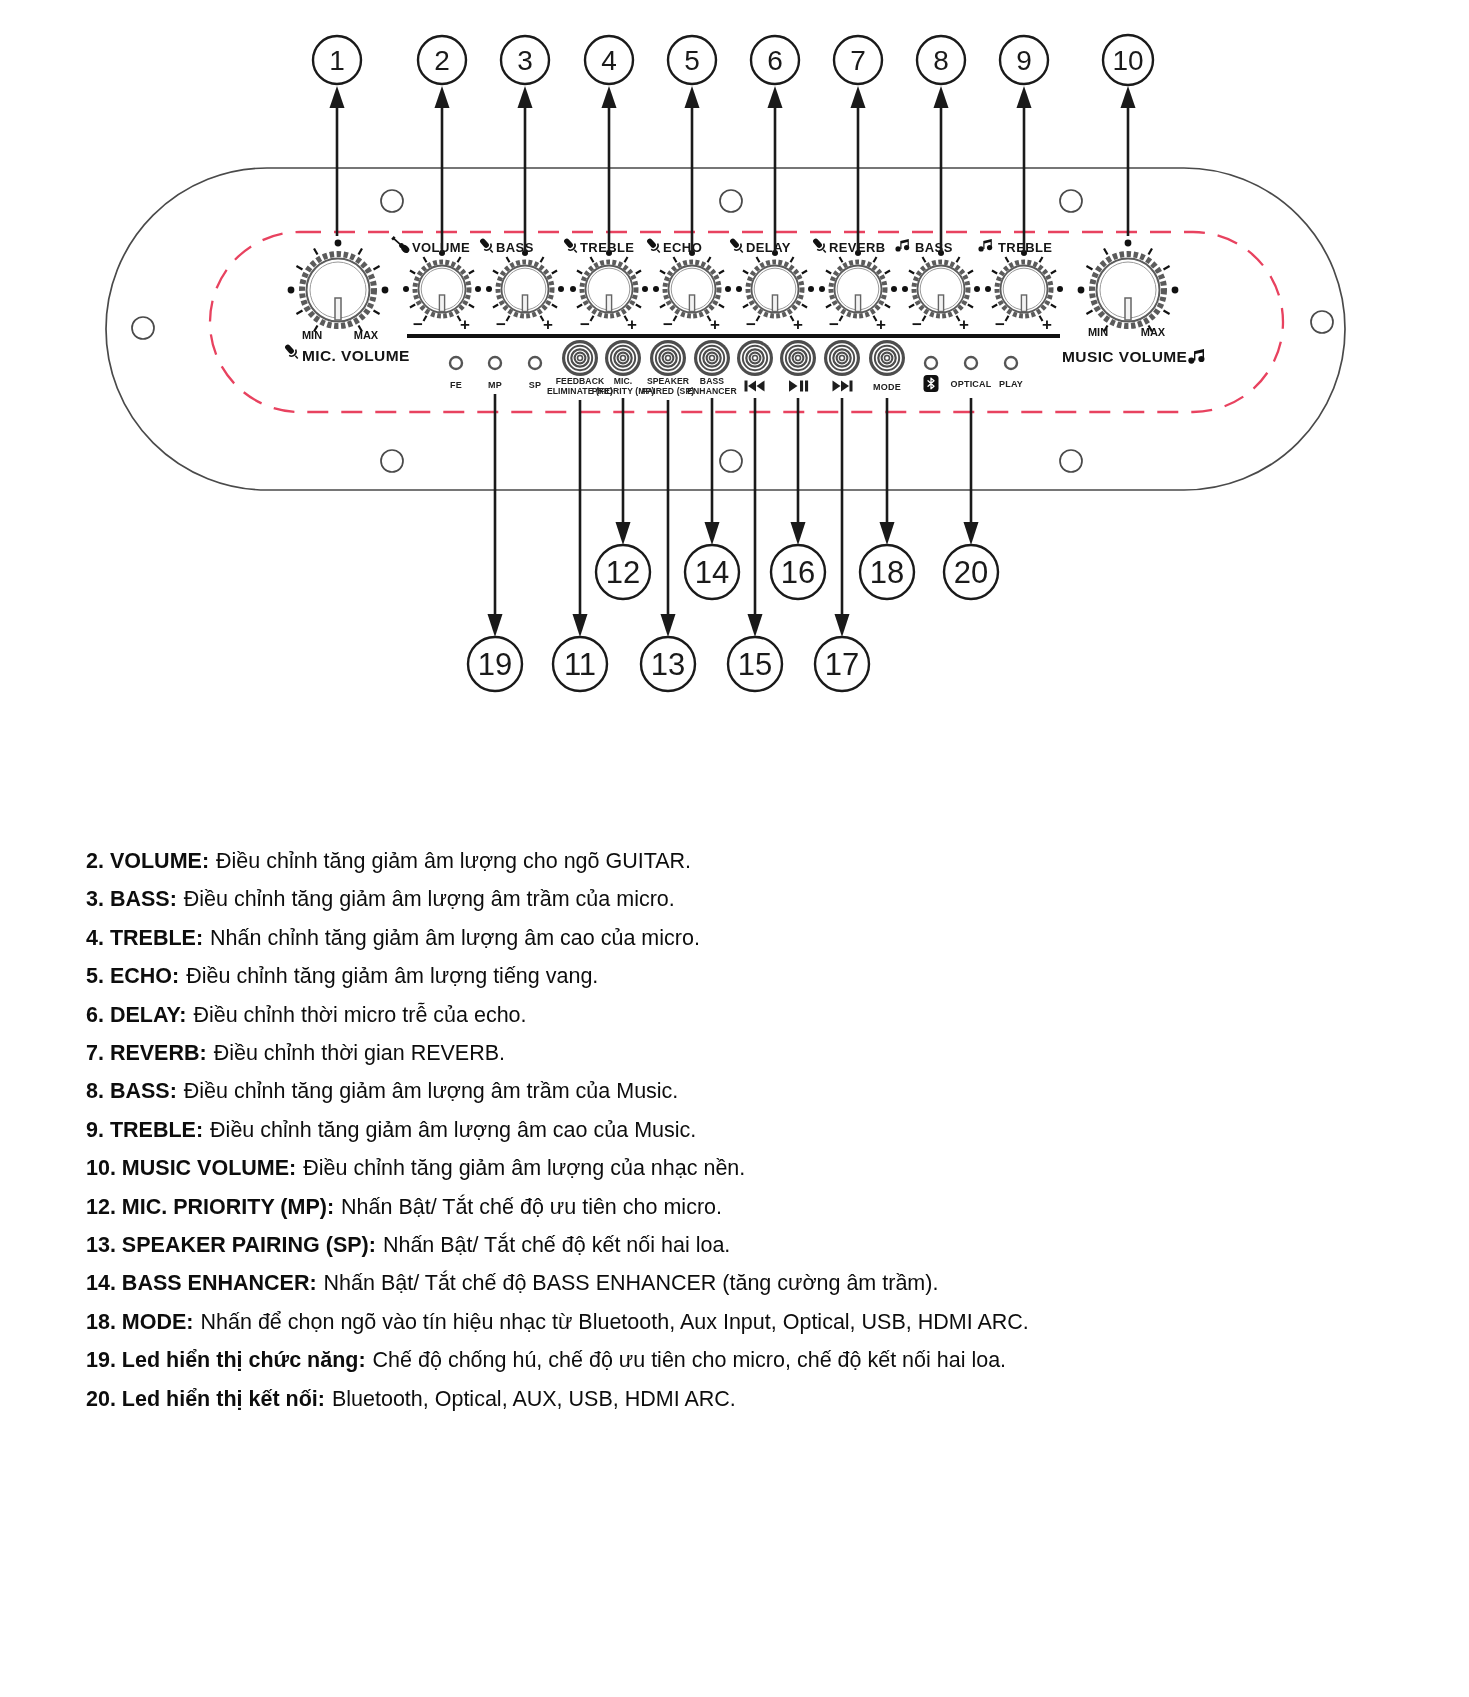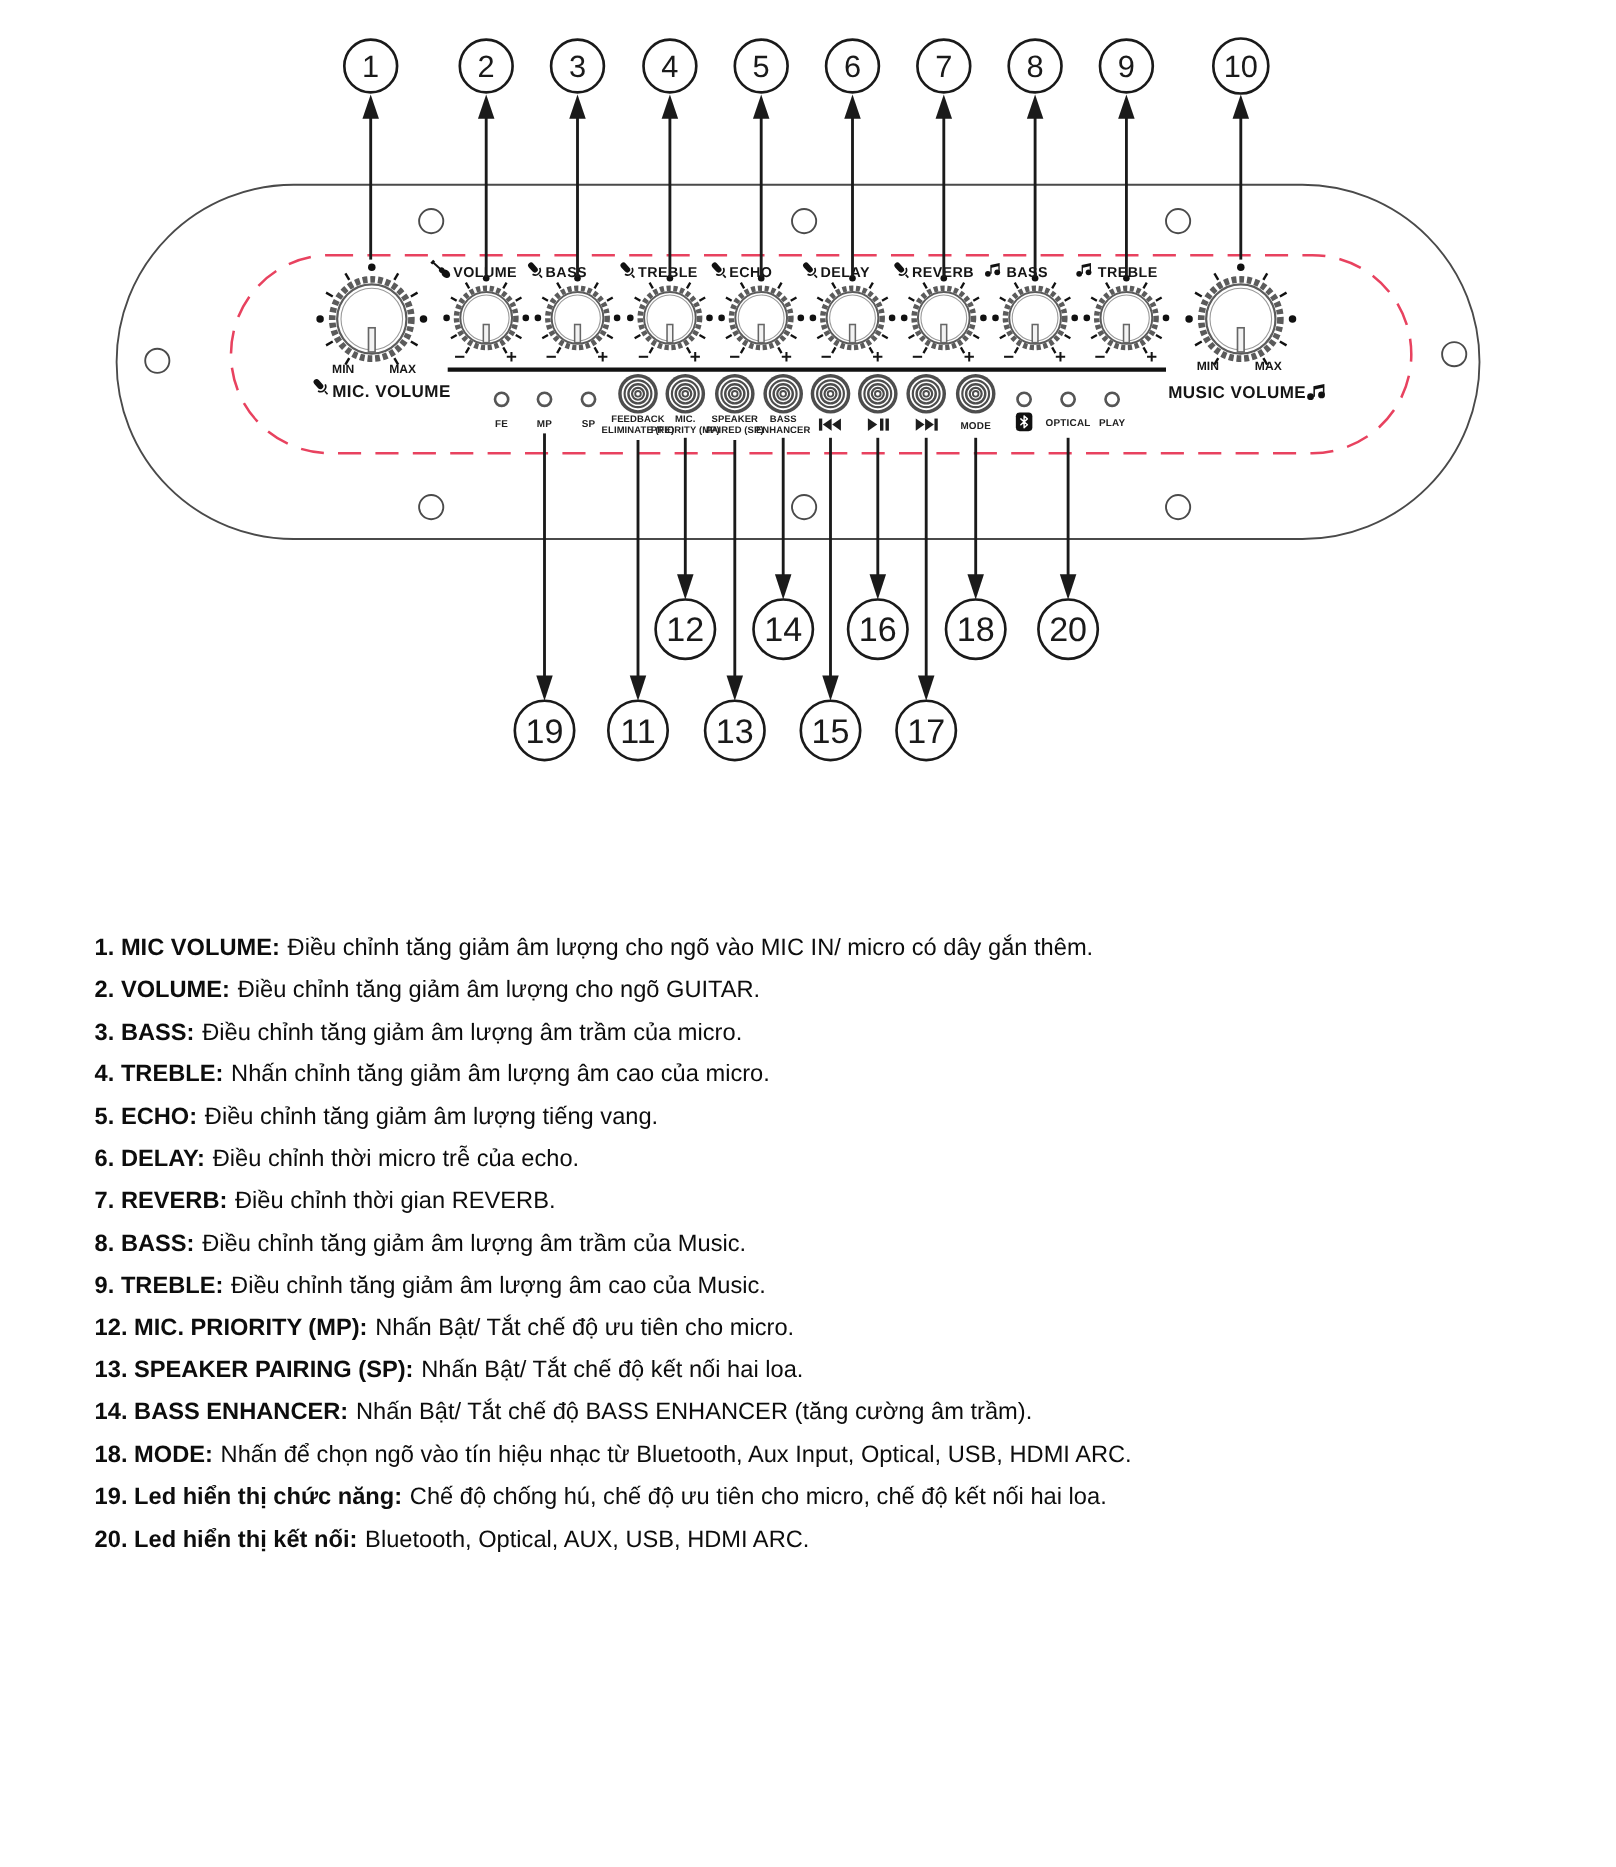--- a/index.html
+++ b/index.html
@@ -403,29 +403,29 @@
           <text class="num2" x="755" y="675" text-anchor="middle">15</text>
         </g>
     <g>
           <circle class="callout-circle" cx="842" cy="664" r="27"></circle>
           <text class="num2" x="842" y="675" text-anchor="middle">17</text>
         </g>
   </g>
 </svg>
 
 <div id="legend">
-  <div class="legend-item"><span class="b">1. MIC VOLUME:</span><span>Điều chỉnh tăng giảm âm lượng cho ngõ vào MIC IN/ micro có dây gắn thêm.</span></div>
   <div class="legend-item"><span class="b">2. VOLUME:</span><span>Điều chỉnh tăng giảm âm lượng cho ngõ GUITAR.</span></div>
   <div class="legend-item"><span class="b">3. BASS:</span><span>Điều chỉnh tăng giảm âm lượng âm trầm của micro.</span></div>
   <div class="legend-item"><span class="b">4. TREBLE:</span><span>Nhấn chỉnh tăng giảm âm lượng âm cao của micro.</span></div>
   <div class="legend-item"><span class="b">5. ECHO:</span><span>Điều chỉnh tăng giảm âm lượng tiếng vang.</span></div>
   <div class="legend-item"><span class="b">6. DELAY:</span><span>Điều chỉnh thời micro trễ của echo.</span></div>
   <div class="legend-item"><span class="b">7. REVERB:</span><span>Điều chỉnh thời gian REVERB.</span></div>
   <div class="legend-item"><span class="b">8. BASS:</span><span>Điều chỉnh tăng giảm âm lượng âm trầm của Music.</span></div>
   <div class="legend-item"><span class="b">9. TREBLE:</span><span>Điều chỉnh tăng giảm âm lượng âm cao của Music.</span></div>
+  <div class="legend-item"><span class="b">10. MUSIC VOLUME:</span><span>Điều chỉnh tăng giảm âm lượng của nhạc nền.</span></div>
   <div class="legend-item"><span class="b">12. MIC. PRIORITY (MP):</span><span>Nhấn Bật/ Tắt chế độ ưu tiên cho micro.</span></div>
   <div class="legend-item"><span class="b">13. SPEAKER PAIRING (SP):</span><span>Nhấn Bật/ Tắt chế độ kết nối hai loa.</span></div>
   <div class="legend-item"><span class="b">14. BASS ENHANCER:</span><span>Nhấn Bật/ Tắt chế độ BASS ENHANCER (tăng cường âm trầm).</span></div>
   <div class="legend-item"><span class="b">18. MODE:</span><span>Nhấn để chọn ngõ vào tín hiệu nhạc từ Bluetooth, Aux Input, Optical, USB, HDMI ARC.</span></div>
   <div class="legend-item"><span class="b">19. Led hiển thị chức năng:</span><span>Chế độ chống hú, chế độ ưu tiên cho micro, chế độ kết nối hai loa.</span></div>
   <div class="legend-item"><span class="b">20. Led hiển thị kết nối:</span><span>Bluetooth, Optical, AUX, USB, HDMI ARC.</span></div>
 </div>
 
 </div>
 

